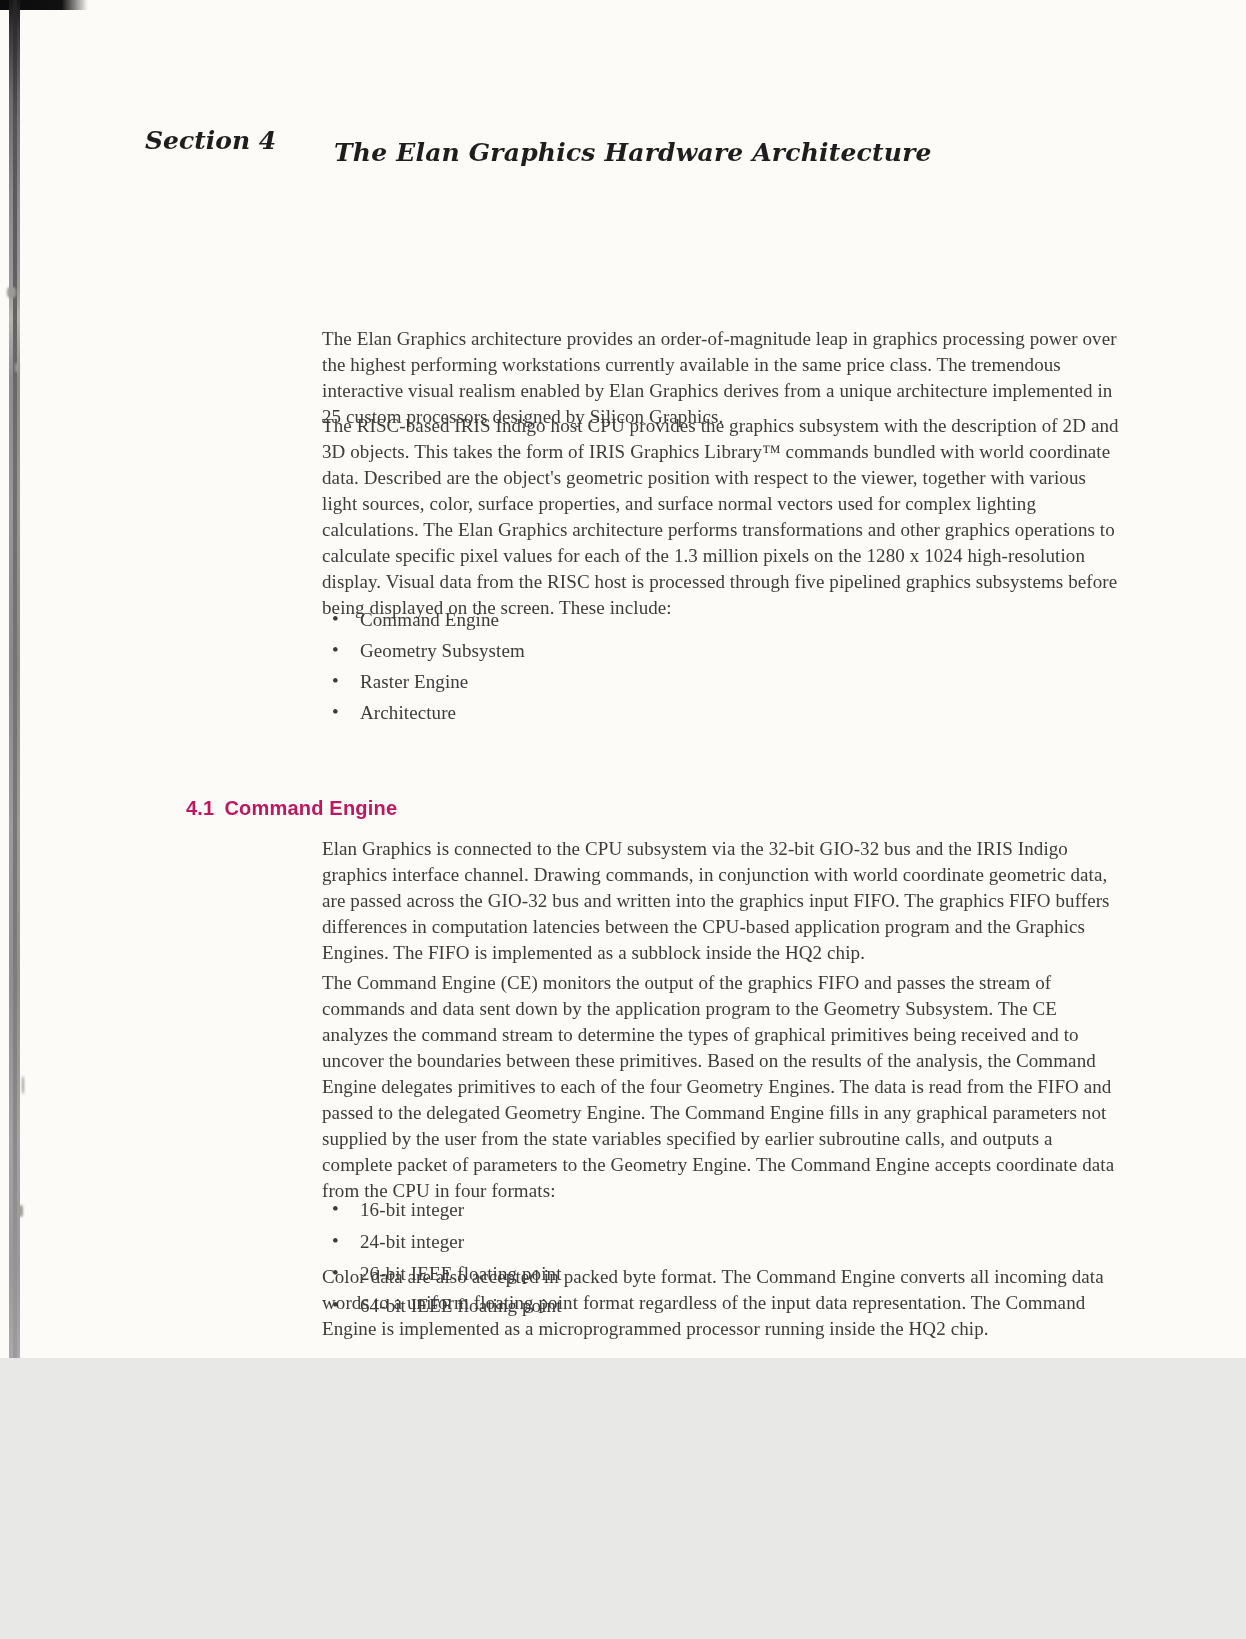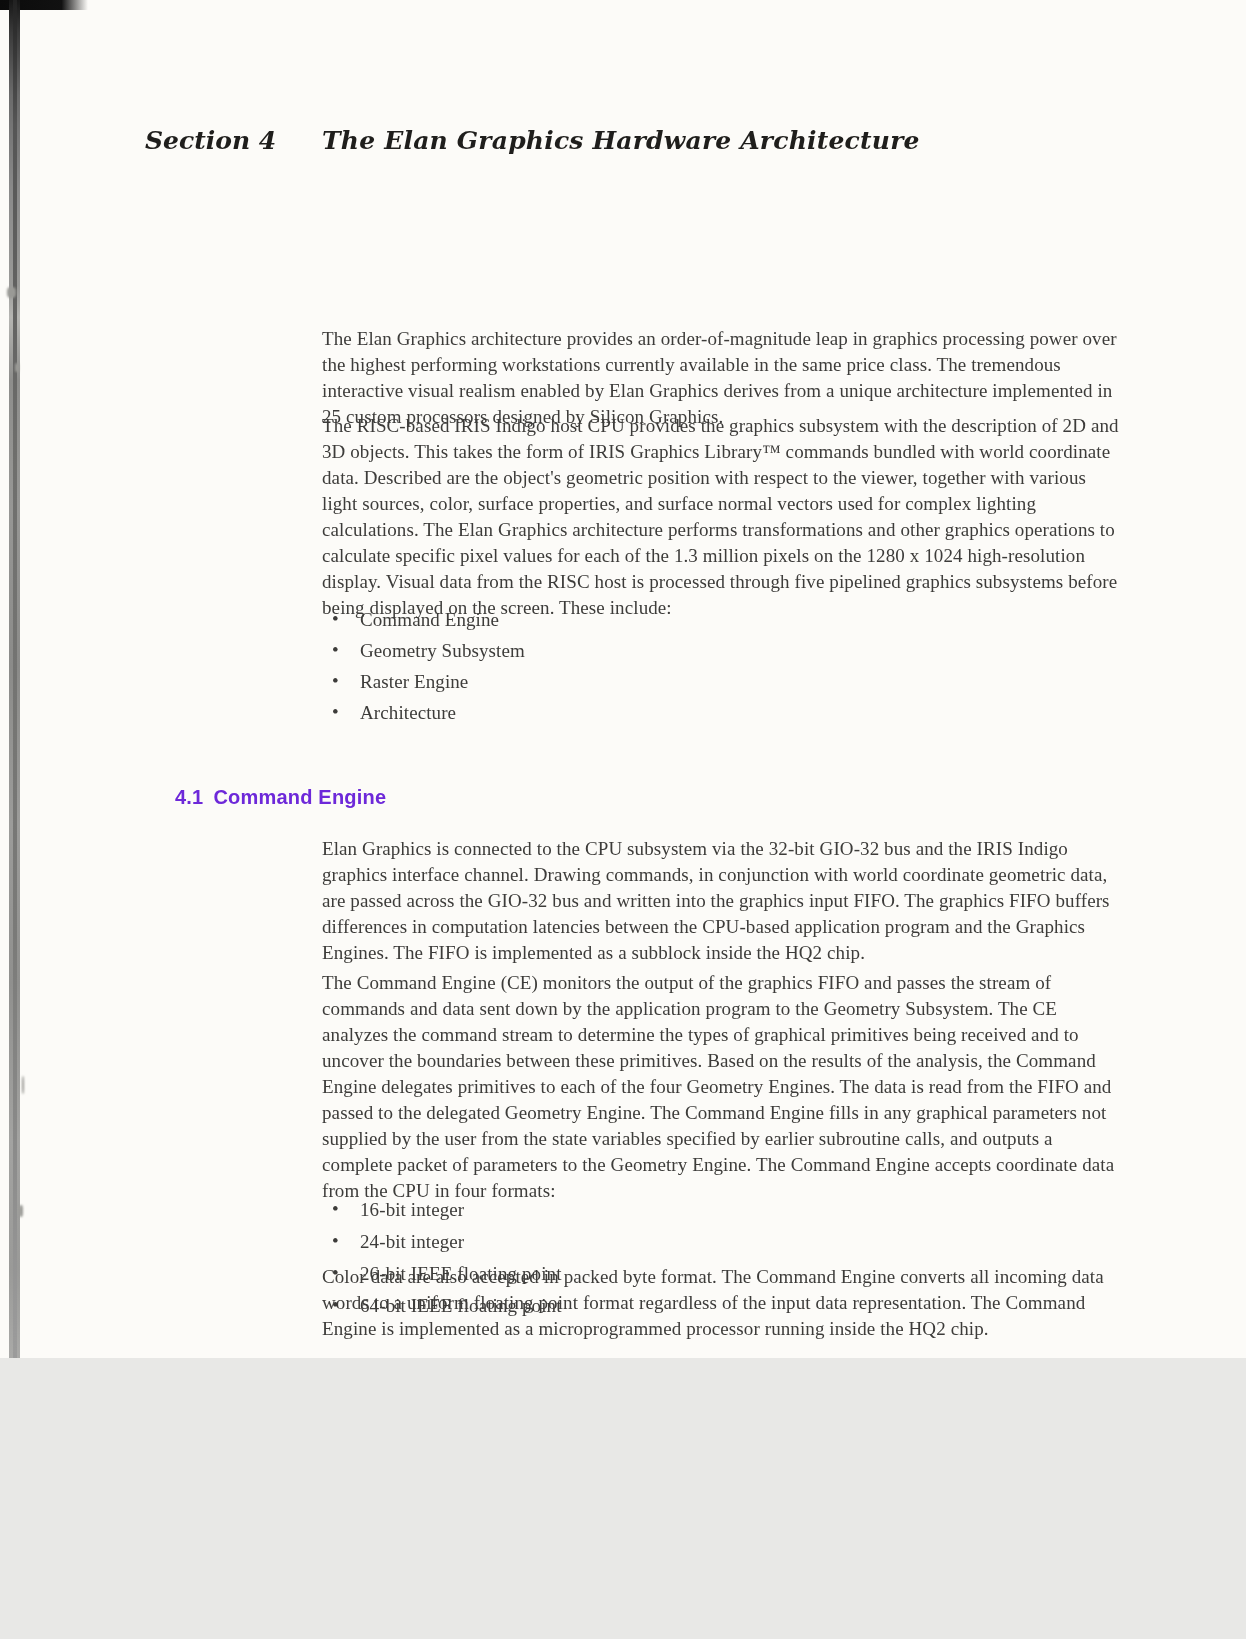--- a/index.html
+++ b/index.html
@@ -43,21 +43,21 @@
 
   
   .doc-header {
     position: absolute; left: 0; top: 126px; width: 1246px;
     font-family: "DejaVu Serif", serif;
     font-style: italic; font-weight: bold;
     font-size: 25px; color: #1f1e1c;
     white-space: nowrap;
   }
   .section-label { position: absolute; left: 145px; top: 0; }
-  .section-title { position: absolute; left: 322px; top: 0; margin: 0; font-size: 25px; letter-spacing: 0.2px; }
+  .section-title { position: absolute; left: 322px; top: 0; margin: 12px; font-size: 25px; letter-spacing: 0.2px; }
 
   
   .body-text {
     position: absolute; left: 322px; width: 800px;
     font-size: 19px; line-height: 26px; color: #3d3c3a;
     margin: 0; text-align: left; letter-spacing: 0.1px;
   }
   .para-1 { top: 278px; margin-top: 48px; }
   .para-2 { top: 392px; margin-top: 21px; }
   .para-3 { top: 836px; font-family: Liberation Serif, serif; }
@@ -75,23 +75,23 @@
   .bullets li { position: relative; padding-left: 38px; line-height: 20px; margin-bottom: 11px; }
   .list-formats li { margin-bottom: 12px; }
   .bullets li::before {
     content: "\2022";
     position: absolute; left: 10px; top: -1px;
     font-size: 19px; color: #3d3c3a;
   }
 
   
   .sub-heading {
-    position: absolute; left: 175px; top: 786px; margin: 0;
+    position: absolute; left: 175px; top: 786px; margin: 11px;
     font-family: "Liberation Sans", sans-serif;
-    font-weight: bold; font-size: 20px; color: #6d28d9;
+    font-weight: bold; font-size: 20px; color: #be185d;
     letter-spacing: 0.2px; white-space: nowrap;
   }
   .sub-heading .num { margin-right: 10px; }
 
   
   .page-number {
     position: absolute; left: 0; top: 1470px; width: 1192px;
     text-align: center; font-size: 19px; color: #3d3c3a;
   }
 </style>

